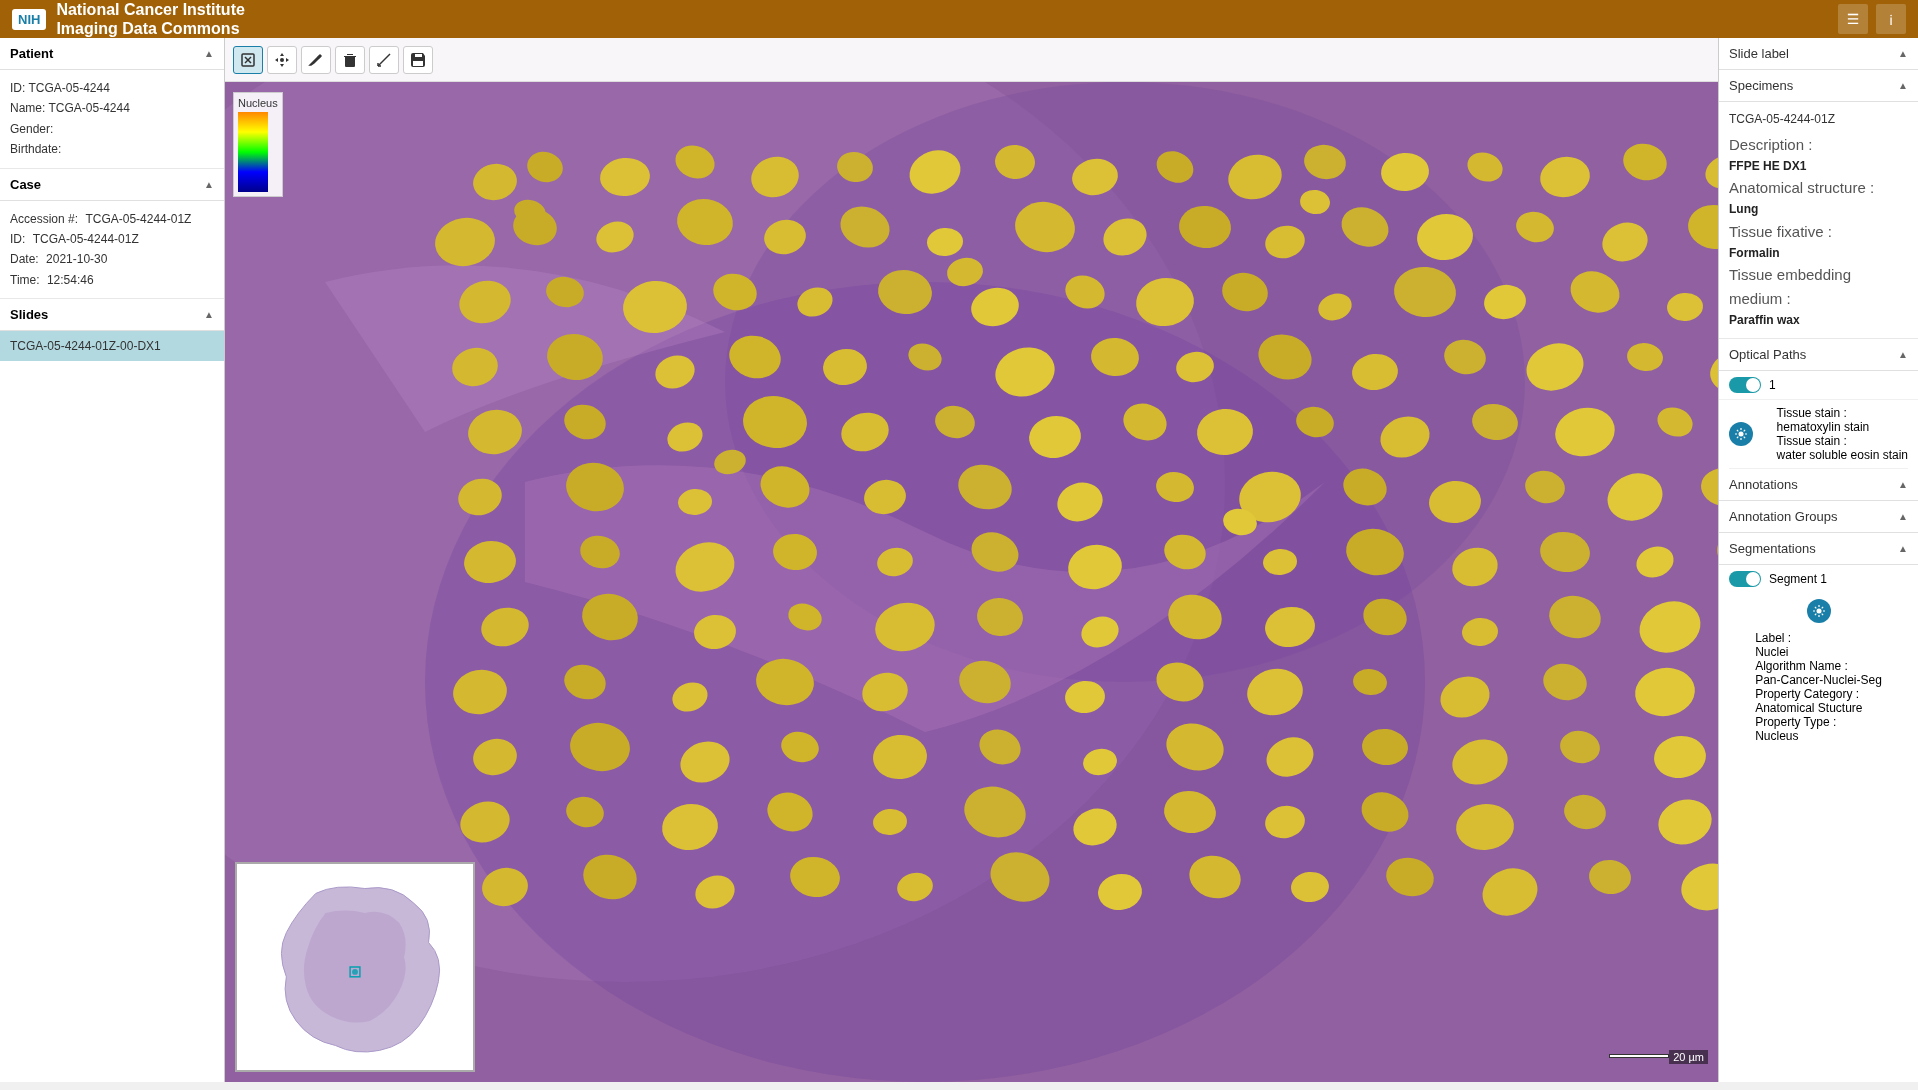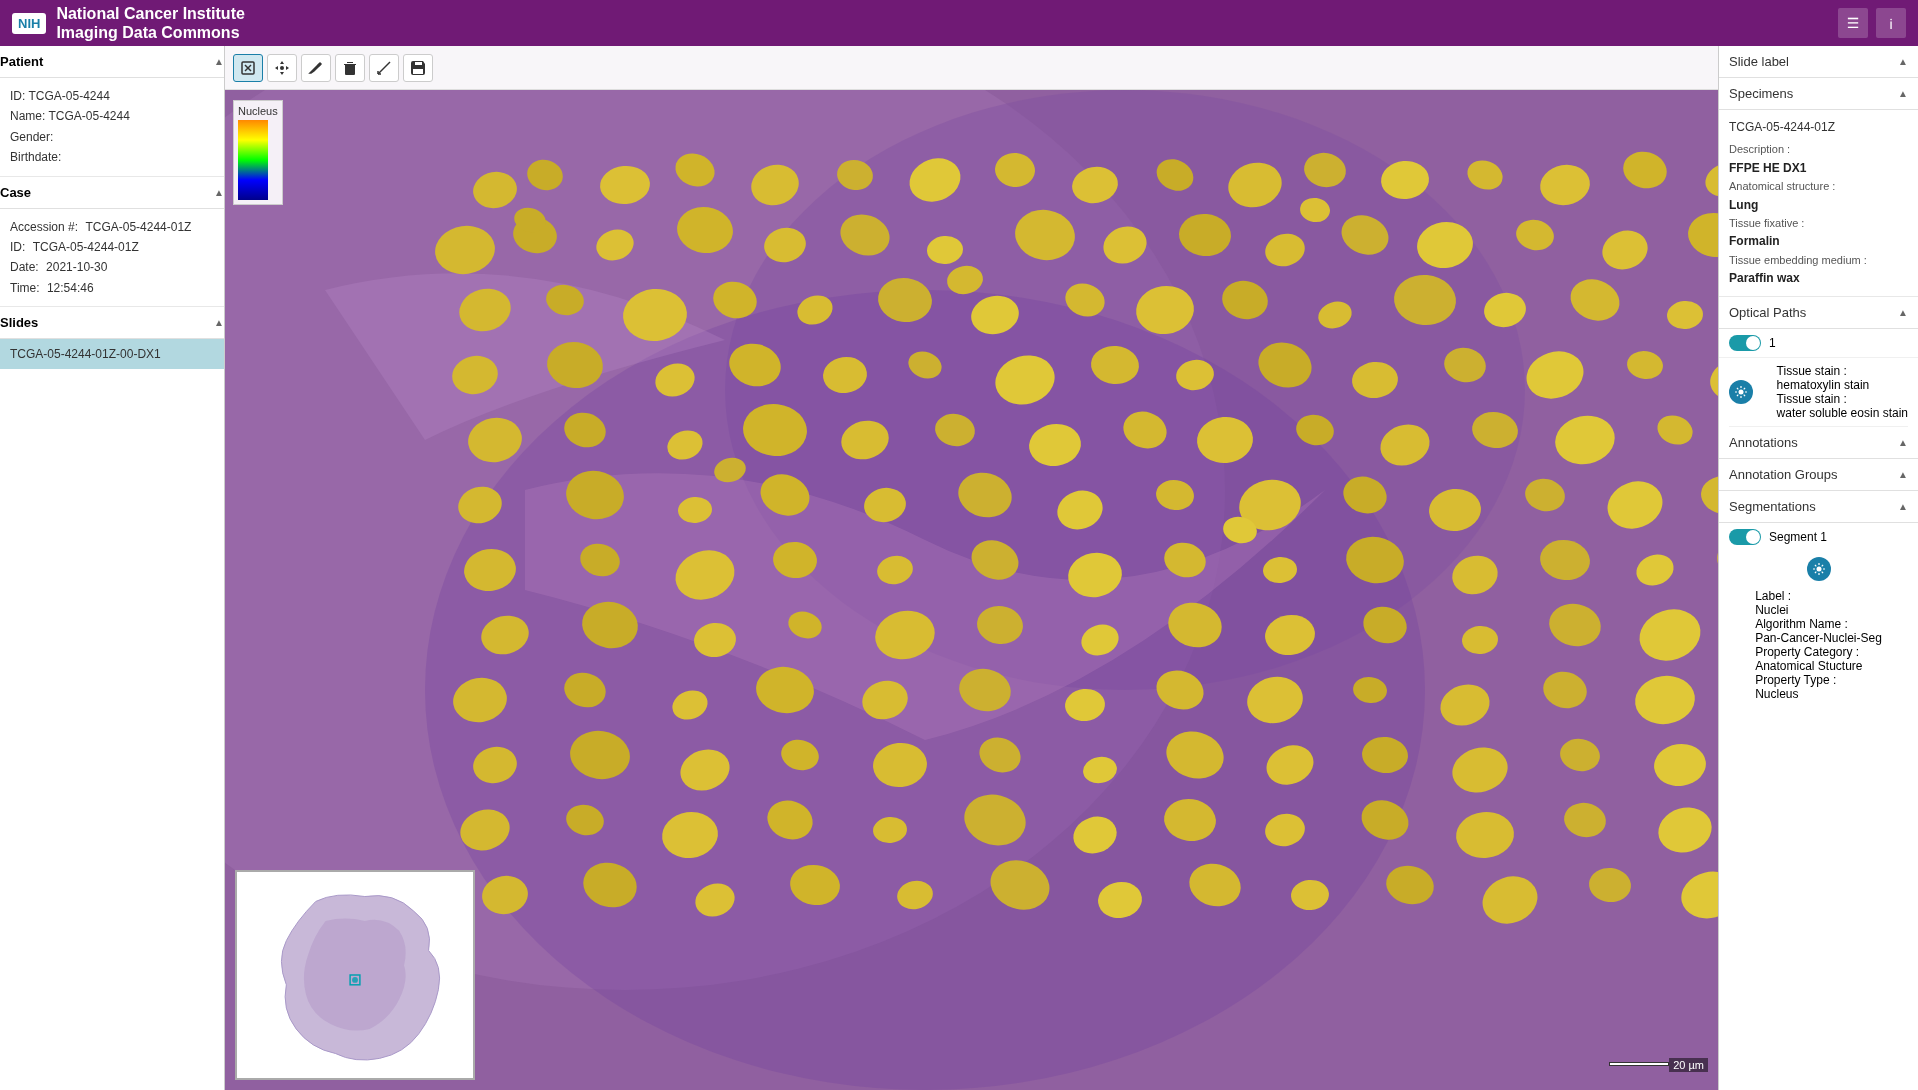--- a/index.html
+++ b/index.html
@@ -1,21 +1,21 @@
 <!DOCTYPE html>
 <html><head>
   <meta charset="utf-8">
   <style>
     * { box-sizing: border-box; margin: 0; padding: 0; }
     body { font-family: Arial, sans-serif; font-size: 12px; background: #f0f0f0; overflow: hidden; width: 1918px; height: 1090px; }
 
     
     #header {
-      background: #701a75;
-      height: 46px;
+      background: #a16207;
+      height: 38px;
       display: flex;
       align-items: center;
       justify-content: space-between;
       padding: 0 12px;
       color: white;
     }
     #header .logo-area {
       display: flex;
       align-items: center;
       gap: 10px;
@@ -69,21 +69,21 @@
       width: 225px;
       background: white;
       border-right: 1px solid #ccc;
       overflow-y: auto;
       flex-shrink: 0;
     }
     .section-header {
       display: flex;
       align-items: center;
       justify-content: space-between;
-      padding: 8px 0;
+      padding: 8px 10px;
       background: white;
       font-weight: bold;
       font-size: 13px;
       border-bottom: 1px solid #e0e0e0;
       cursor: pointer;
     }
     .section-header .chevron {
       font-size: 10px;
       color: #666;
     }
@@ -243,21 +243,21 @@
       border-bottom: 1px solid #e8e8e8;
       color: #333;
       line-height: 1.6;
     }
     .right-section-content .spec-id {
       font-size: 12px;
       color: #333;
       margin-bottom: 4px;
     }
     .right-section-content .label-text {
-      font-size: 11px;
+      font-size: 15px;
       color: #555;
     }
     .right-section-content .value-text {
       font-size: 12px;
       font-weight: bold;
       color: #222;
     }
     .optical-path-row {
       display: flex;
       align-items: center;

